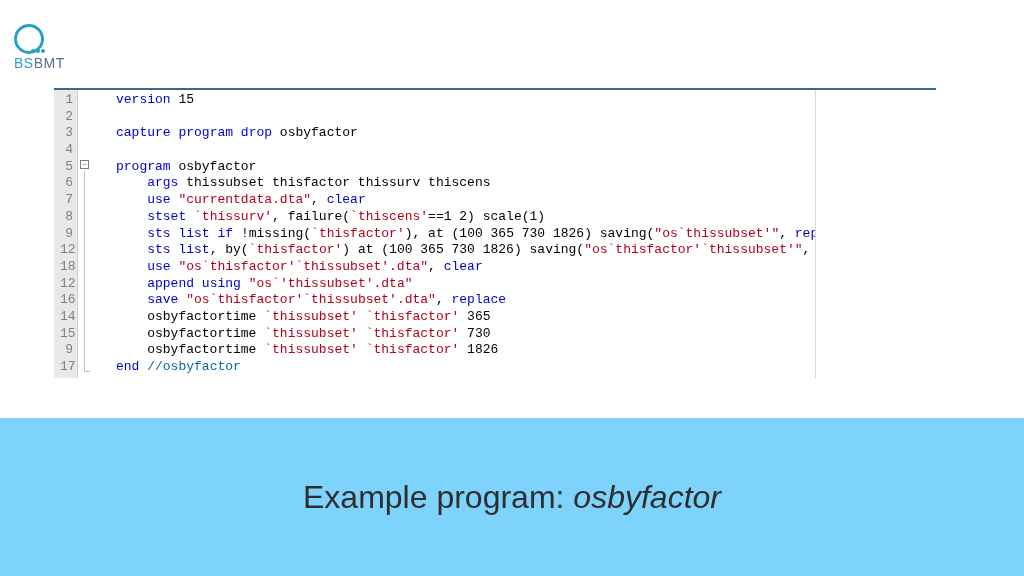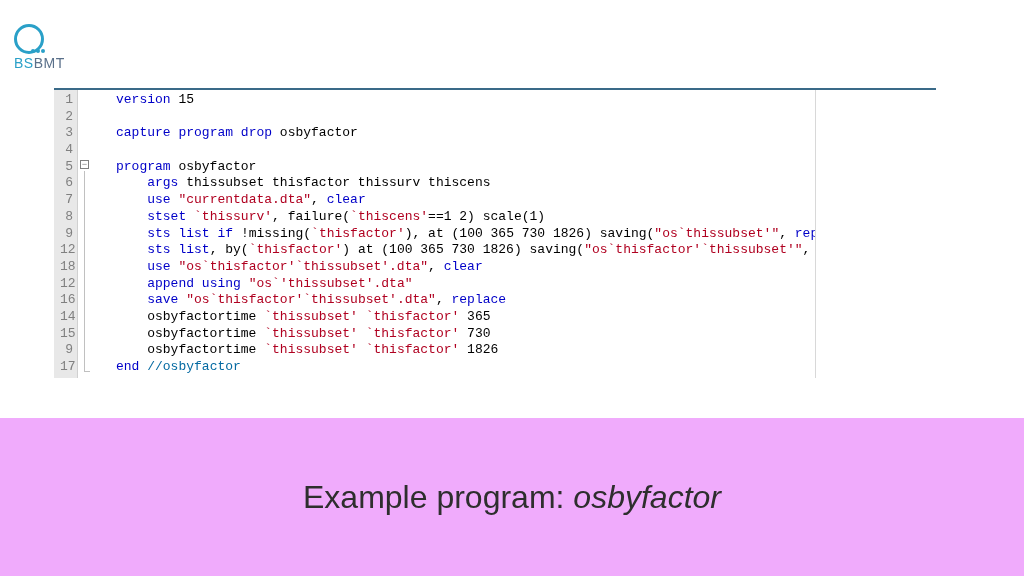--- a/index.html
+++ b/index.html
@@ -110,21 +110,21 @@
   }
   .kw { color: #0000c8; }
   .str { color: #b00020; }
   .grn { color: #0369a1; }
   .caption-bar {
     position: absolute;
     bottom: 0;
     left: 0;
     width: 1024px;
     height: 158px;
-    background: #f0abfc;
+    background: #7dd3fc;
     display: flex;
     align-items: center;
     justify-content: center;
   }
   .caption {
     font-family: "Gill Sans", "Gill Sans MT", "Segoe UI", sans-serif;
     font-size: 32px;
     color: #2e2e2e;
     font-weight: 400;
   }

